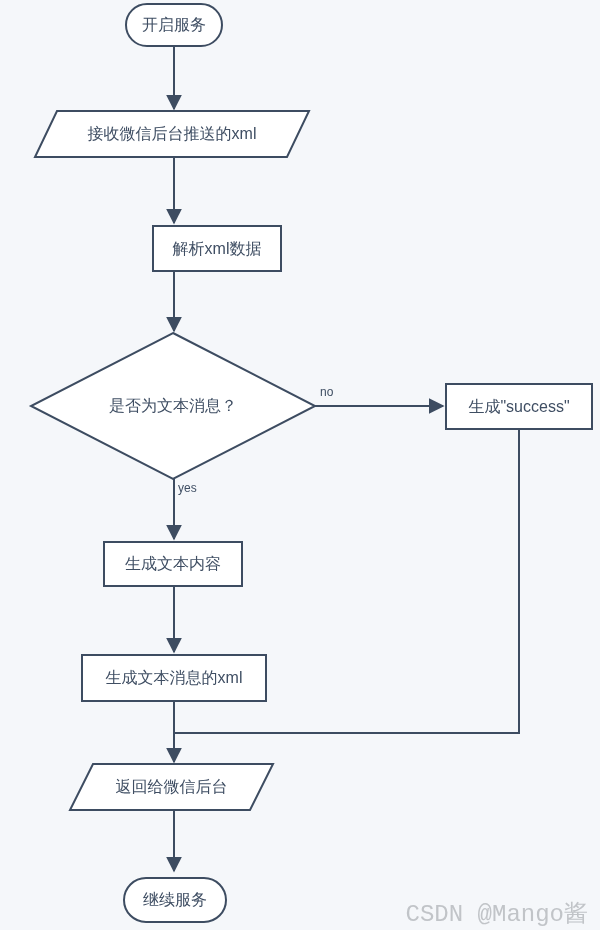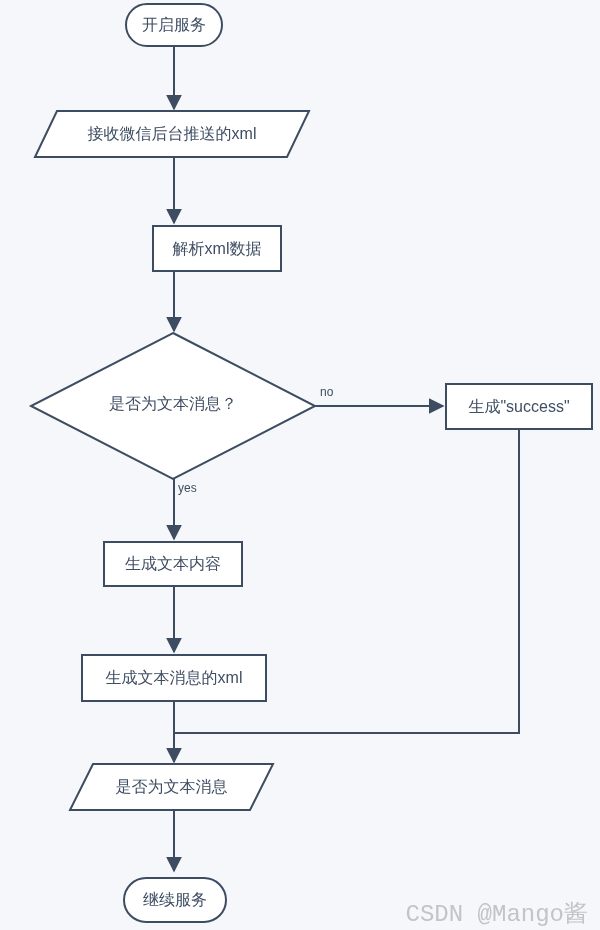--- a/index.html
+++ b/index.html
@@ -83,29 +83,29 @@
     <line class="edge" x1="174" y1="702" x2="174" y2="762" marker-end="url(#arrow)"></line>
     <line class="edge" x1="174" y1="810" x2="174" y2="871" marker-end="url(#arrow)"></line>
   </svg>
 
   <div class="node terminator" style="left:125px; top:3px; width:98px; height:44px;">开启服务</div>
 
   <div class="shape-label" style="left:35px; top:111px; width:274px; height:46px;">接收微信后台推送的xml</div>
 
   <div class="node" style="left:108px; top:225px; width:130px; height:47px;margin-left:44px;">解析xml数据</div>
 
-  <div class="shape-label" style="left:31px; top:333px; width:284px; height:146px;font-family:Liberation Mono, monospace;">是否为文本消息？</div>
+  <div class="shape-label" style="left:31px; top:333px; width:284px; height:146px;">是否为文本消息？</div>
 
   <div class="node" style="left:445px; top:383px; width:148px; height:47px;">生成"success"</div>
 
   <div class="node" style="left:103px; top:541px; width:140px; height:46px;">生成文本内容</div>
 
   <div class="node" style="left:81px; top:654px; width:186px; height:48px;">生成文本消息的xml</div>
 
-  <div class="shape-label" style="left:70px; top:764px; width:203px; height:46px;">是否为文本消息</div>
+  <div class="shape-label" style="left:70px; top:764px; width:203px; height:46px;">返回给微信后台</div>
 
   <div class="node terminator" style="left:123px; top:877px; width:104px; height:46px;">继续服务</div>
 
   <span class="edge-label" style="left:320px; top:385px;">no</span>
   <span class="edge-label" style="left:178px; top:481px;">yes</span>
 
   <div class="watermark">CSDN @Mango酱</div>
 
 </div>
 

